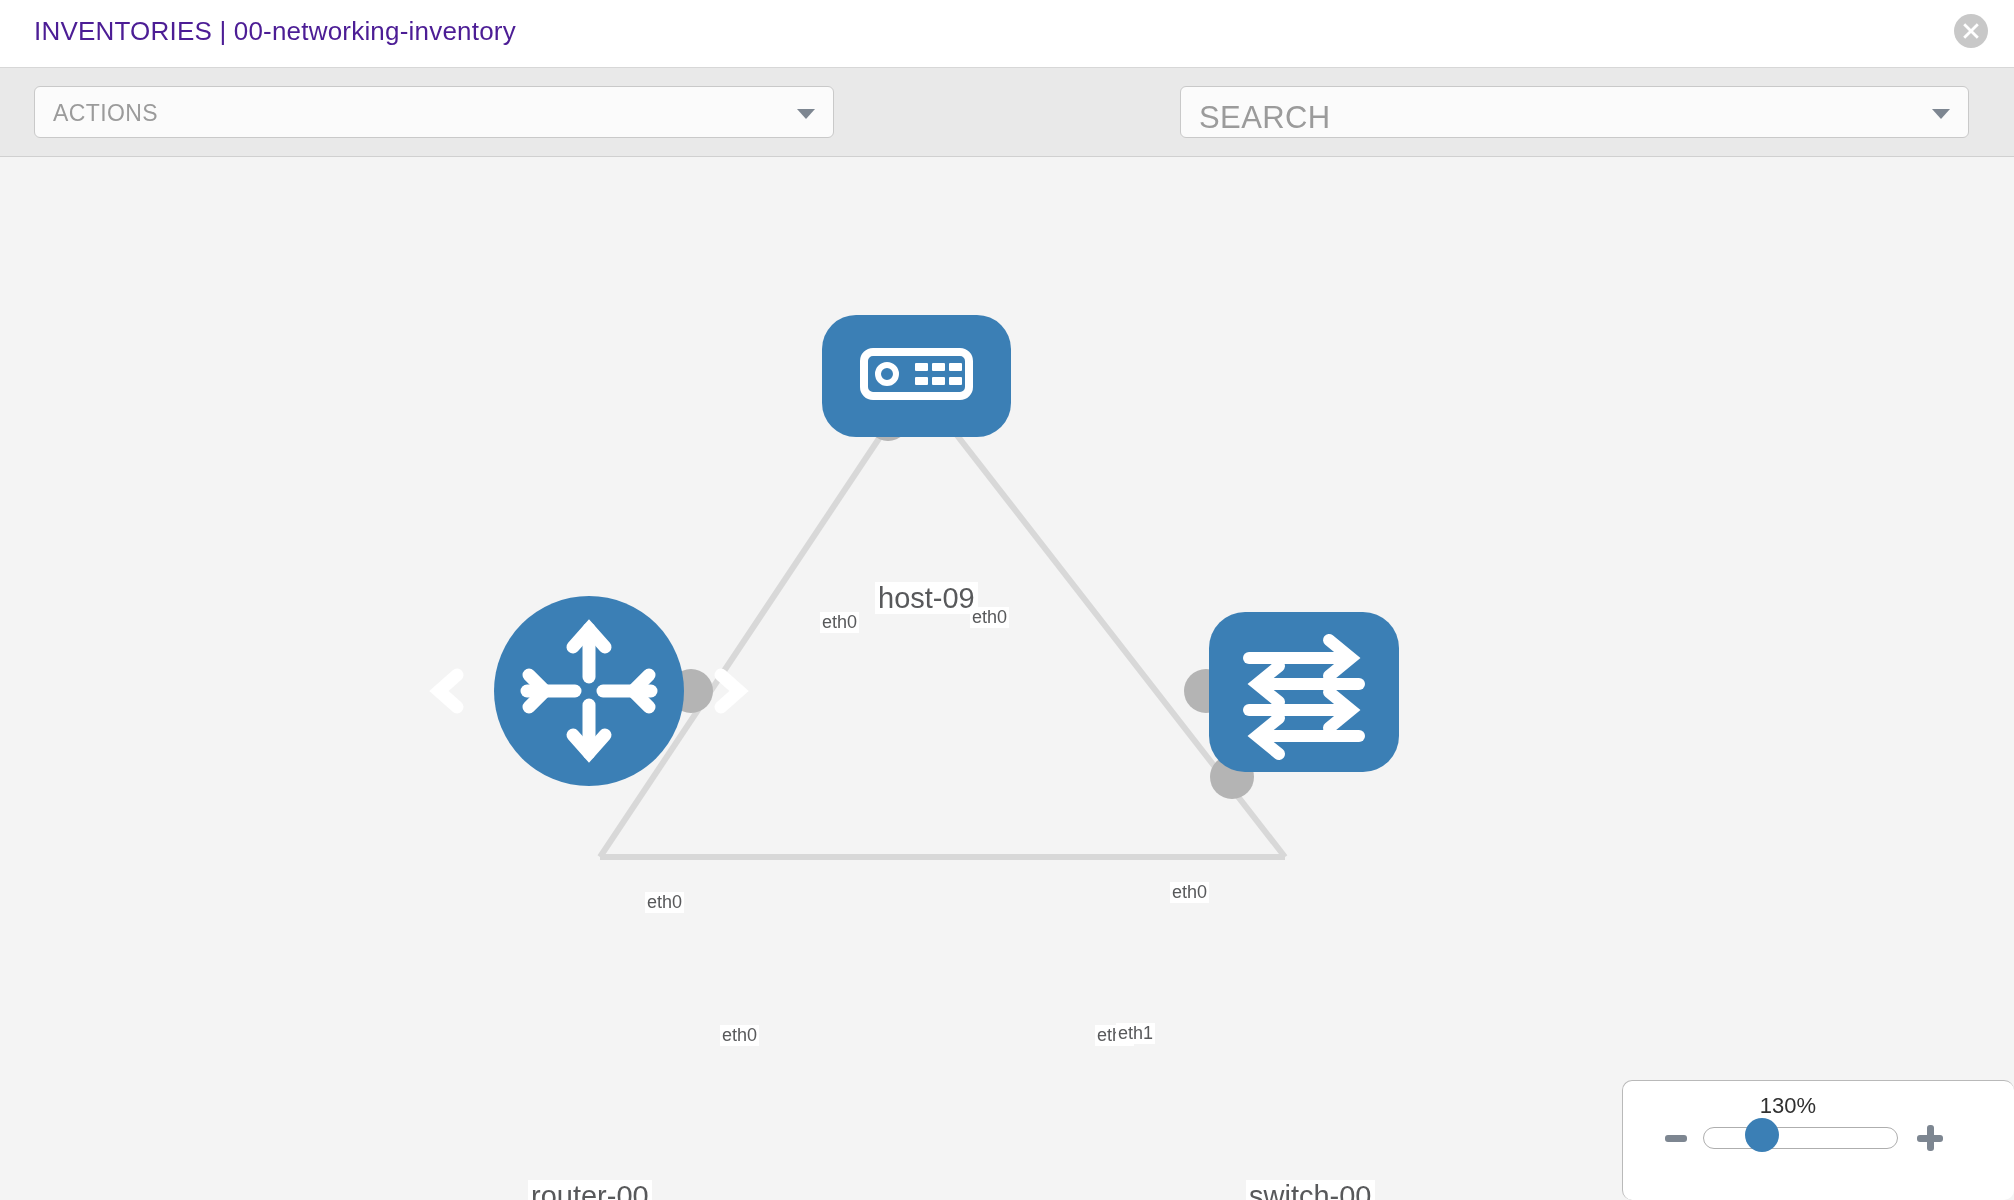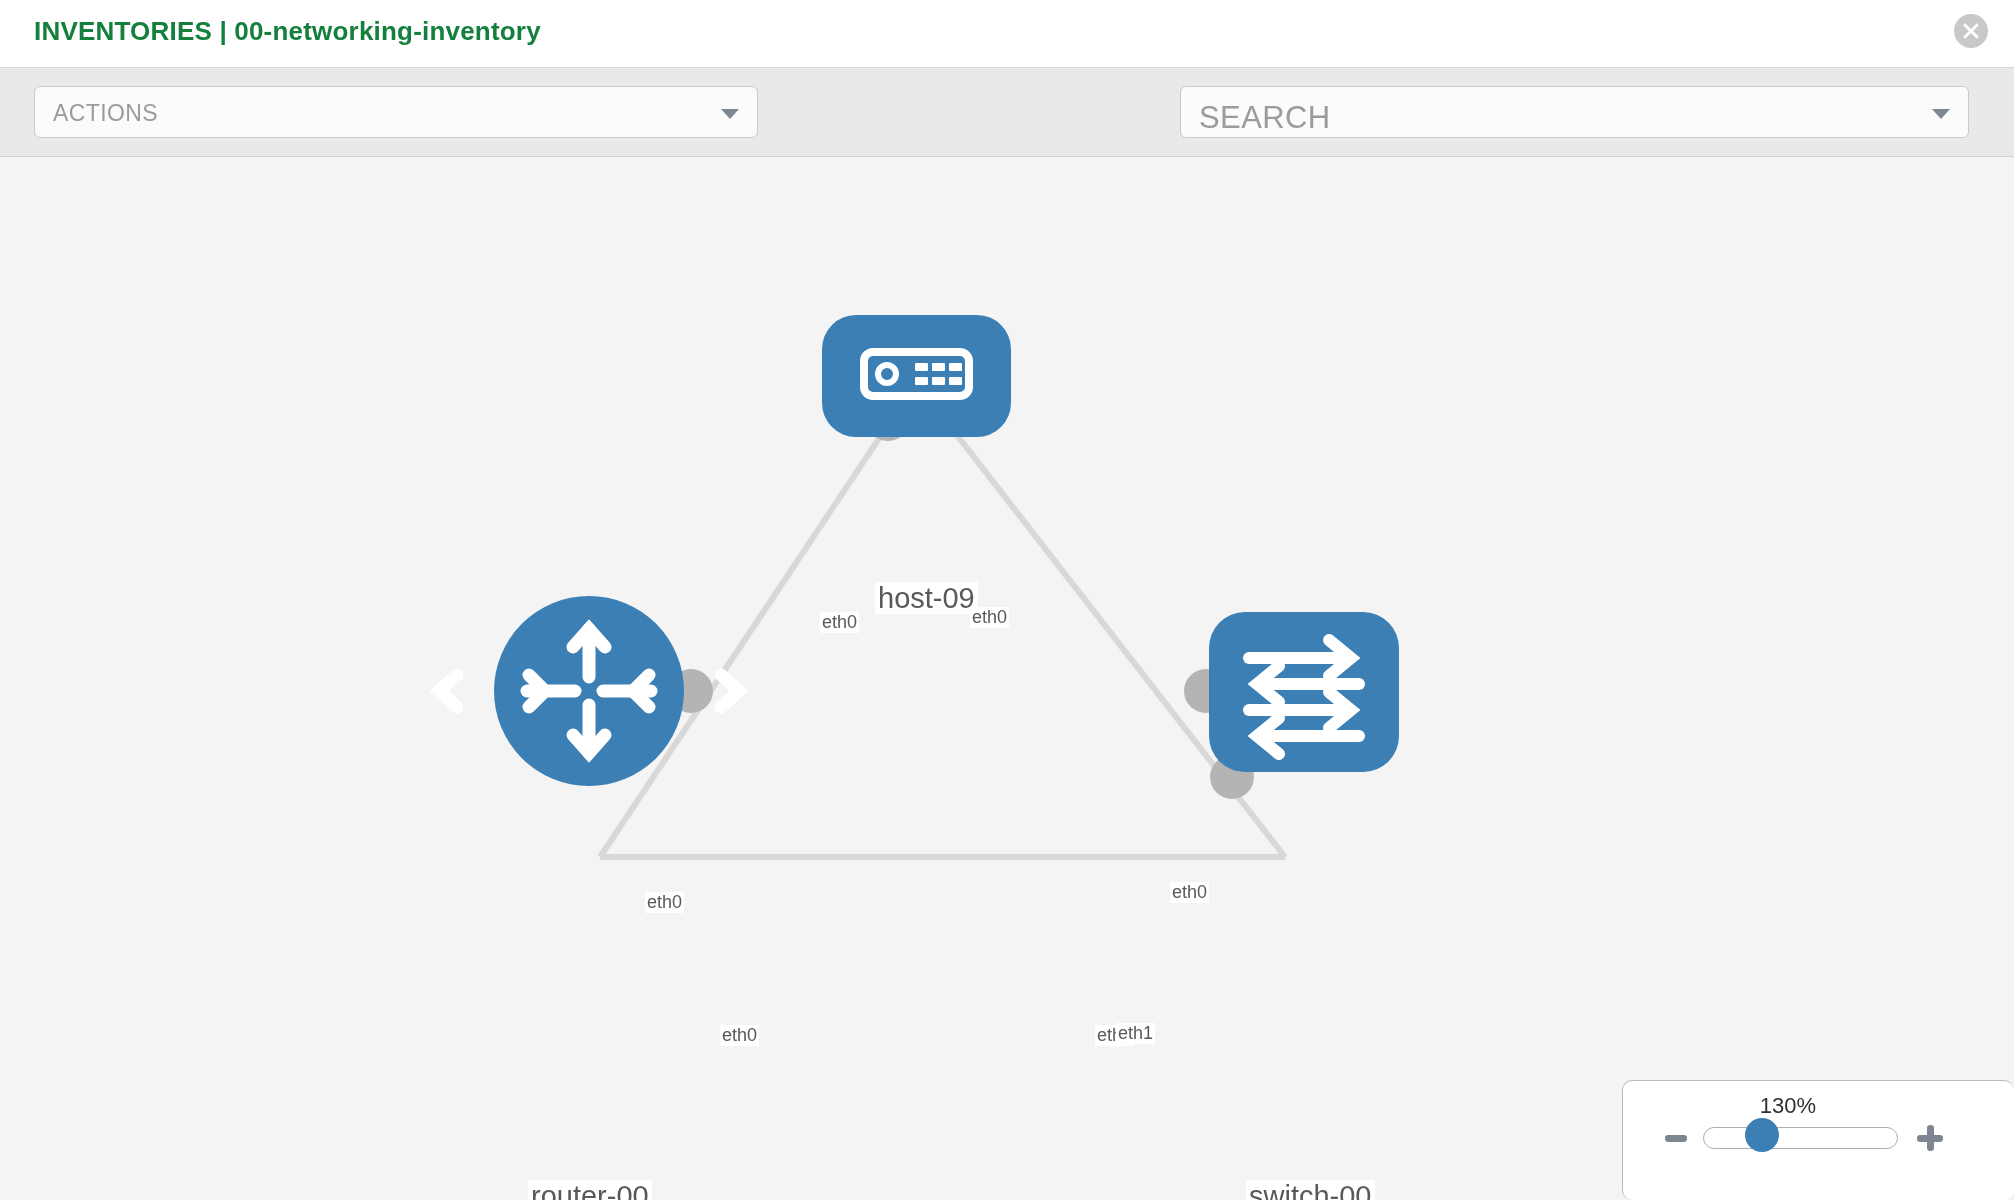--- a/index.html
+++ b/index.html
@@ -23,22 +23,22 @@
     height: 68px;
     background: #ffffff;
     border-bottom: 1px solid #d7d7d7;
     box-sizing: border-box;
   }
   .page-title {
     position: absolute;
     left: 34px;
     top: 16px;
     font-size: 26px;
-    font-weight: bold;
-    color: #15803d;
+    font-weight: normal;
+    color: #4c1d95;
     letter-spacing: 0.2px;
     white-space: nowrap;
   }
   .close-btn {
     position: absolute;
     right: 26px;
     top: 14px;
     width: 34px;
     height: 34px;
     border-radius: 50%;
@@ -54,21 +54,21 @@
     width: 2014px;
     height: 89px;
     background: #e9e9e9;
     border-bottom: 1px solid #d0d0d0;
     box-sizing: border-box;
   }
   .actions-select {
     position: absolute;
     left: 34px;
     top: 18px;
-    width: 724px;
+    width: 800px;
     height: 52px;
     background: #fbfbfb;
     border: 1px solid #c9c9c9;
     border-radius: 6px;
     box-sizing: border-box;
     cursor: pointer;
   }
   .actions-select .label {
     position: absolute;
     left: 18px;

